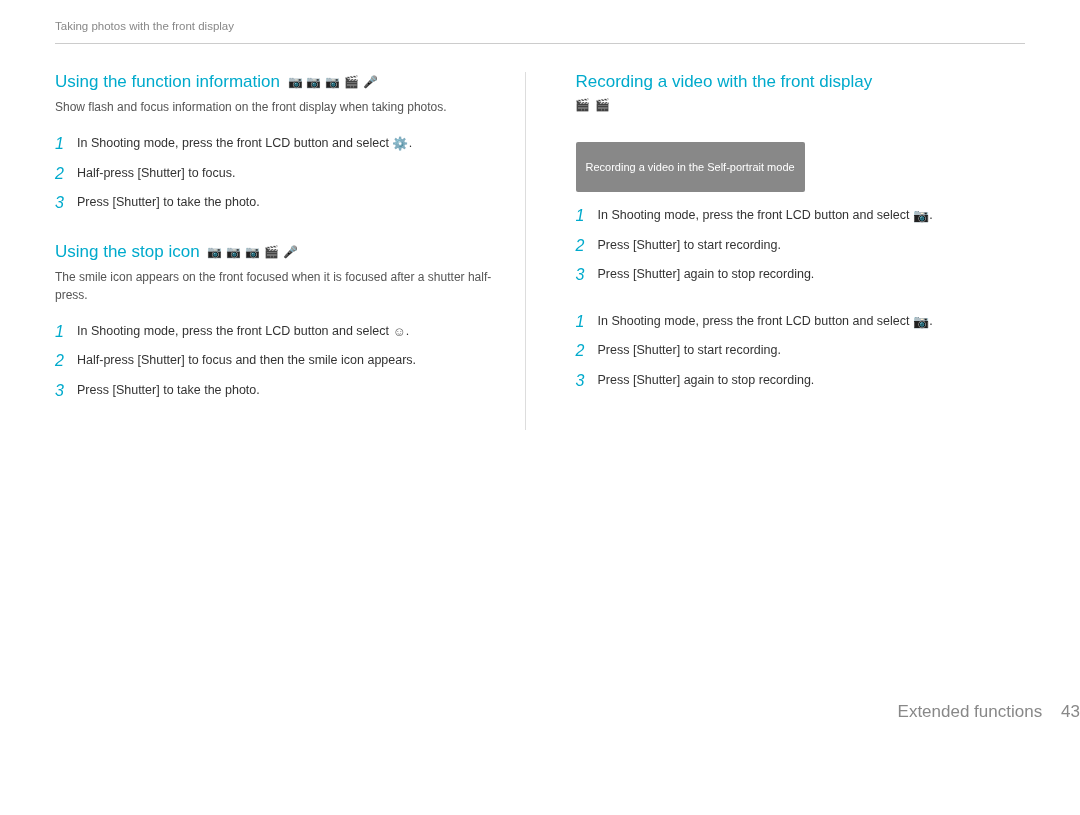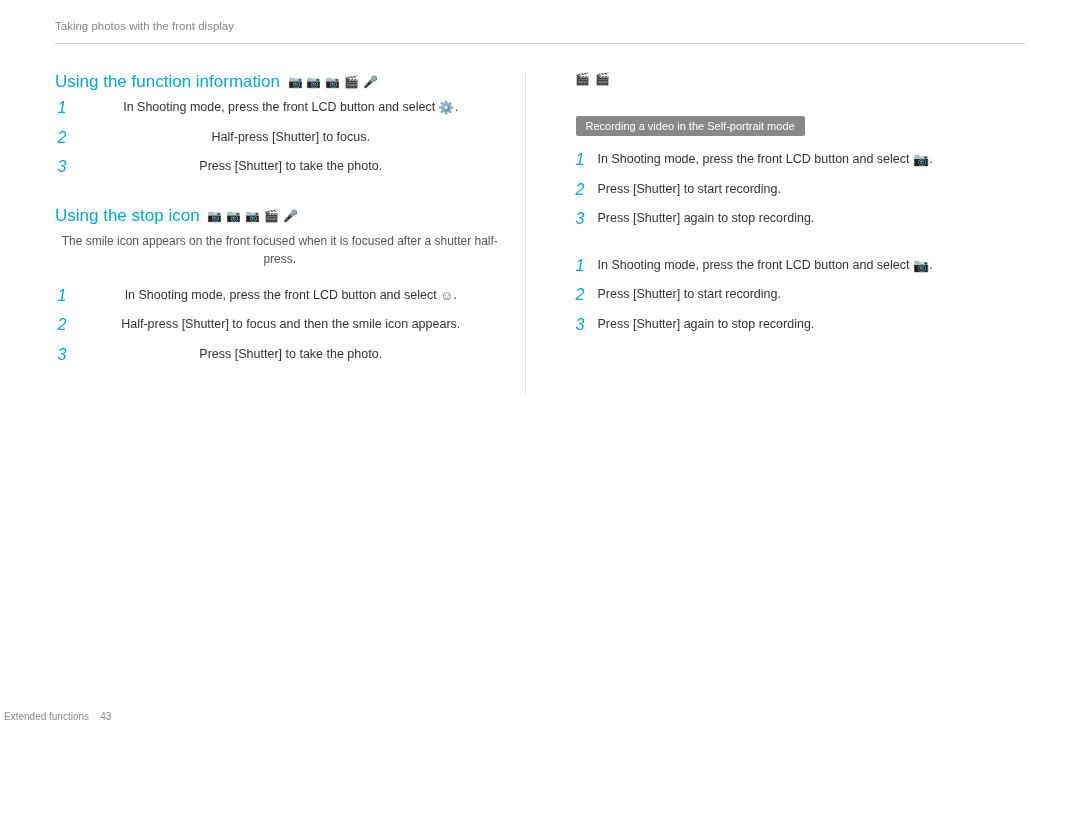--- a/index.html
+++ b/index.html
@@ -37,21 +37,20 @@
     
     .content-columns {
       display: flex;
       gap: 40px;
     }
 
     .left-column {
       flex: 1;
       padding-right: 20px;
       border-right: 1px solid #dddddd;
-      text-align: center;
     }
 
     .right-column {
       flex: 1;
       padding-left: 10px;
     }
 
     
     .section-heading {
       color: #00aacc;
@@ -120,21 +119,21 @@
       font-size: 13px;
       color: #555555;
       vertical-align: middle;
     }
 
     
     .sub-section-badge {
       background: #888888;
       color: #ffffff;
       font-size: 11px;
-      padding: 4px 10px;
+      padding: 19px 10px;
       border-radius: 2px;
       margin-bottom: 14px;
       display: inline-block;
     }
 
     .right-section-top-icons {
       font-size: 12px;
       color: #aaaaaa;
       margin-bottom: 14px;
       display: flex;
@@ -147,24 +146,24 @@
     }
 
     .sub-section-block {
       margin-bottom: 28px;
     }
 
     
     .page-footer {
       position: absolute;
       bottom: 22px;
-      left: 4px;
+      left: 16px;
       right: 0;
-      text-align: left;
-      font-size: 10px;
+      text-align: right;
+      font-size: 17px;
       color: #888888;
     }
   </style>
 </head>
 <body>
 
 <div class="page-container">
 
   <div class="breadcrumb-bar">
     <span class="breadcrumb-text">Taking photos with the front display</span>
@@ -178,20 +177,21 @@
         <h2 class="section-heading">
           <span>Using the function information</span>
           <span class="icons">
             <span class="icon-glyph">📷</span>
             <span class="icon-glyph">📷</span>
             <span class="icon-glyph">📷</span>
             <span class="icon-glyph">🎬</span>
             <span class="icon-glyph">🎤</span>
           </span>
         </h2>
+        <p class="section-desc">Show flash and focus information on the front display when taking photos.</p>
 
         <ol class="steps-list">
           <li class="step-item">
             <span class="step-number">1</span>
             <span class="step-text">In Shooting mode, press the front LCD button and select <span class="inline-icon">⚙️</span>.</span>
           </li>
           <li class="step-item">
             <span class="step-number">2</span>
             <span class="step-text">Half-press [<b>Shutter</b>] to focus.</span>
           </li>
@@ -229,20 +229,23 @@
             <span class="step-text">Press [<b>Shutter</b>] to take the photo.</span>
           </li>
         </ol>
       </div>
 
     </div>
 
     <div class="right-column">
 
       <div class="section-block">
+        <h2 class="section-heading">
+          <span>Recording a video with the front display</span>
+        </h2>
         <div class="right-section-top-icons">
           <span class="icon-glyph">🎬</span>
           <span class="icon-glyph">🎬</span>
         </div>
       </div>
 
       <div class="sub-section-block">
         <span class="sub-section-badge">Recording a video in the Self-portrait mode</span>
 
         <ol class="steps-list">

